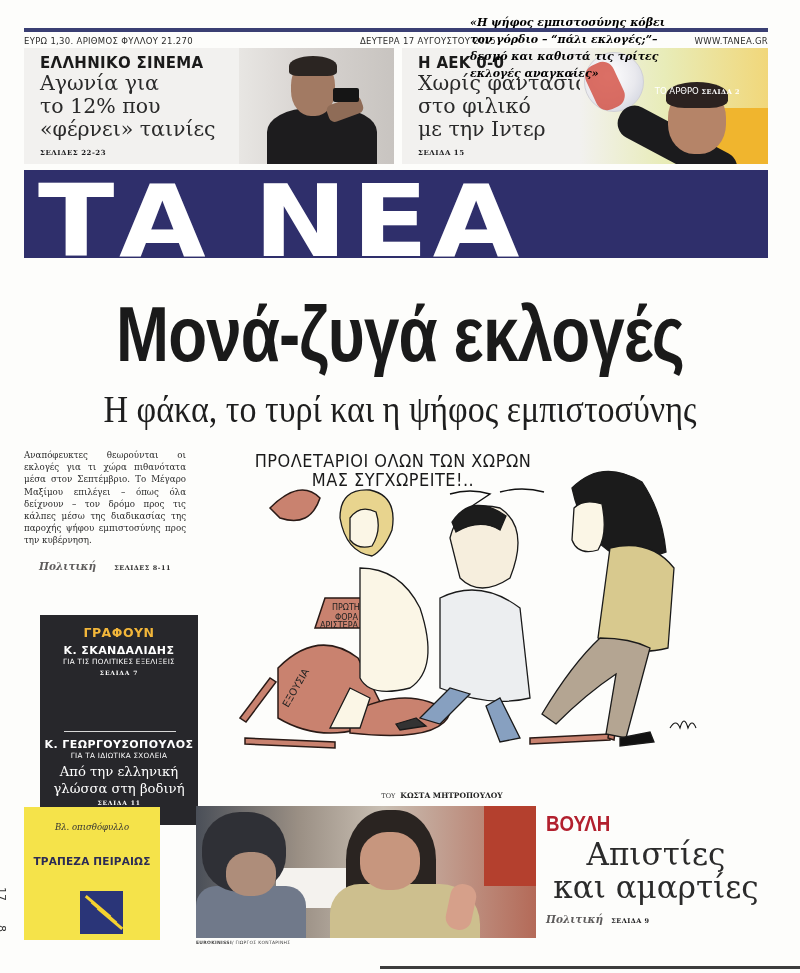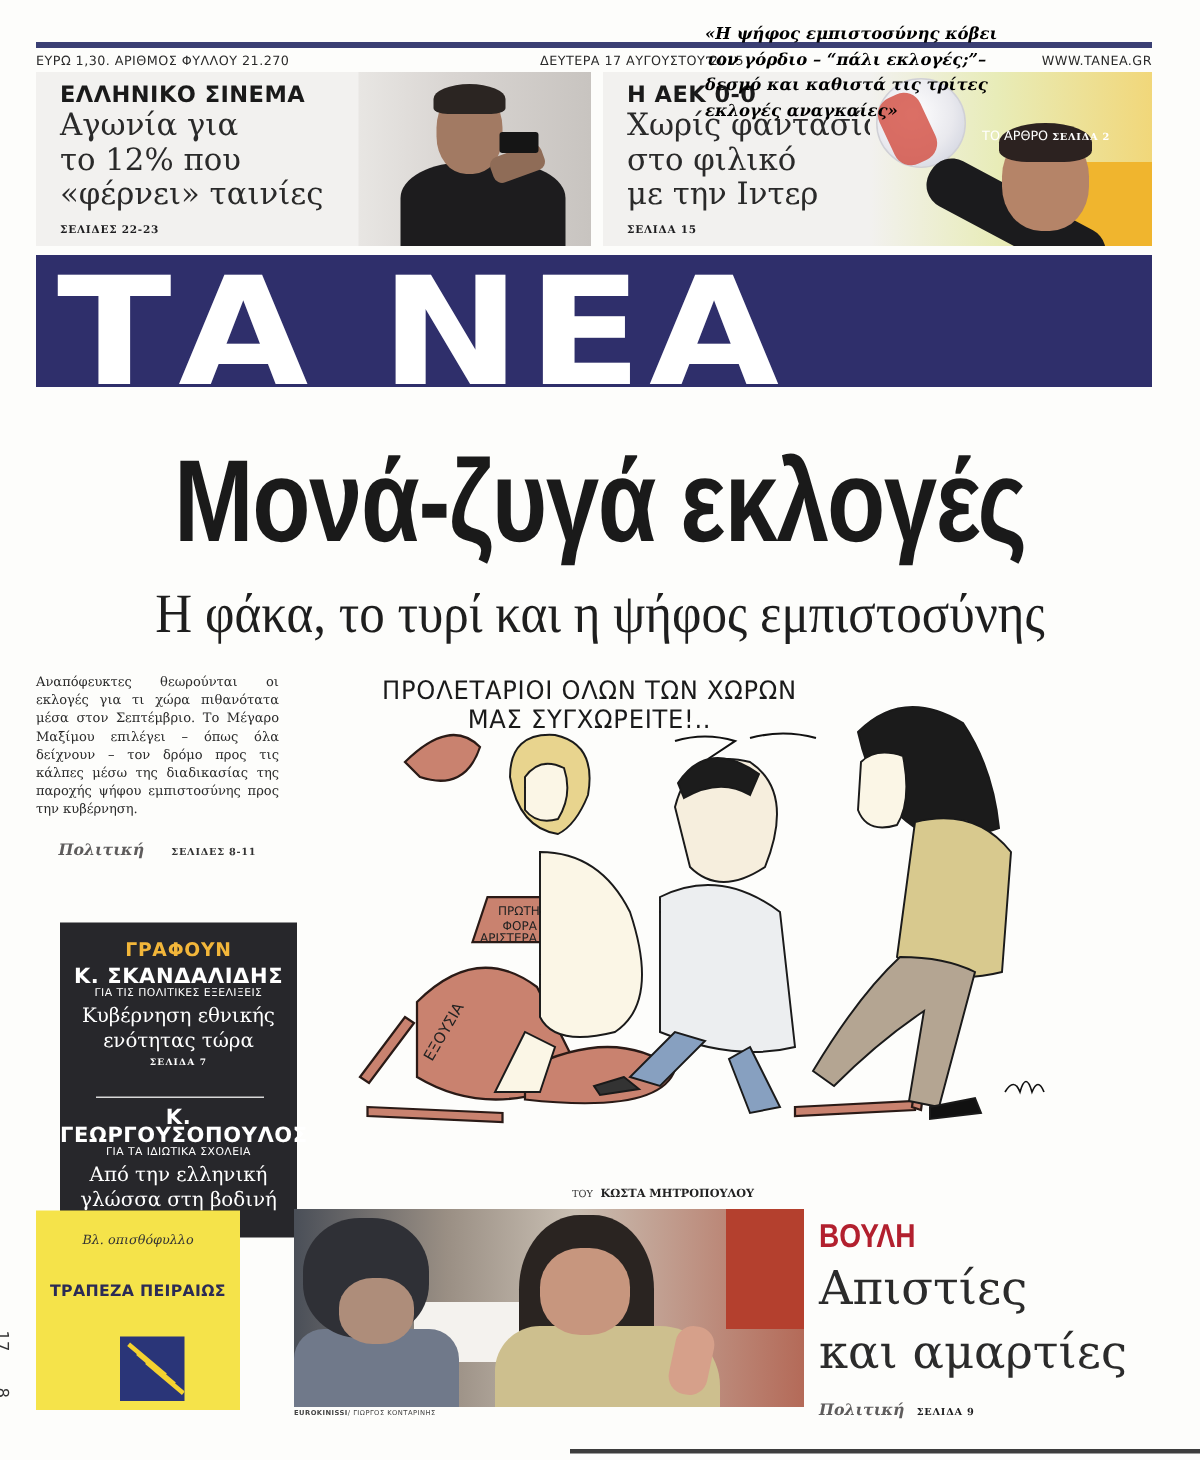--- a/index.html
+++ b/index.html
@@ -46,21 +46,21 @@
   .subhead { position: absolute; left: 0; top: 388px; width: 800px; text-align: center; font-family: "Liberation Serif", serif; font-size: 37px; line-height: 44px; color: #1e1e1e; transform: scaleX(0.92); transform-origin: center top; }
 
   .lede { position: absolute; left: 24px; top: 449px; width: 162px; font-family: "DejaVu Serif", serif; font-size: 8.7px; line-height: 12.2px; color: #2a2a2a; text-align: justify; }
   .lede-ref { position: absolute; left: 24px; top: 555px; width: 162px; text-align: center; }
   .lede-ref .section { font-family: "DejaVu Serif", serif; font-style: italic; font-weight: bold; font-size: 10.5px; color: #5e5c5c; }
   .lede-ref .pg { font-family: "DejaVu Serif", serif; font-weight: bold; font-size: 6.5px; letter-spacing: 0.5px; margin-left: 13px; color: #333; }
 
   .writers { position: absolute; left: 40px; top: 583px; width: 158px; height: 210px; background: #27272b; color: #ffffff; text-align: center; margin-top: 32px; }
   .writers .w-title { position: absolute; left: 0; top: 10px; width: 100%; font-weight: bold; font-size: 12.5px; color: #f2b63a; letter-spacing: 0.5px; }
   .writers .item { position: absolute; left: 0; width: 100%; }
-  .writers .author { font-weight: bold; font-size: 14px; letter-spacing: 0.4px; line-height: 12px; }
+  .writers .author { font-weight: bold; font-size: 11px; letter-spacing: 0.4px; line-height: 12px; }
   .writers .topic { font-size: 7.2px; letter-spacing: 0.3px; line-height: 10px; }
   .writers .title { font-family: "DejaVu Serif", serif; font-size: 13.2px; line-height: 16.5px; margin-top: 3px; white-space: pre-line; }
   .writers .pg { font-family: "DejaVu Serif", serif; font-weight: bold; font-size: 6px; letter-spacing: 0.8px; margin-top: 2px; }
   .writers .divider { position: absolute; left: 24px; top: 116px; width: 112px; height: 1px; background: #d8d8d8; }
 
   .ad { position: absolute; left: 24px; top: 807px; width: 136px; height: 133px; background: #f5e34a; text-align: center; }
   .ad .ad-note { position: absolute; left: 0; top: 15px; width: 100%; font-family: "DejaVu Serif", serif; font-style: italic; font-size: 8.5px; color: #333; }
   .ad .ad-bank { position: absolute; left: 0; top: 48px; width: 100%; font-family: "DejaVu Sans", sans-serif; font-size: 10.5px; color: #2b2b55; letter-spacing: 0.2px; font-weight: bold; }
   .ad .ad-logo { position: absolute; left: 56px; top: 84px; width: 43px; height: 43px; background: #2a3578; overflow: hidden; }
   .ad .ad-logo span { position: absolute; width: 32px; height: 3px; background: #f5d22f; transform: rotate(40deg); }
@@ -82,21 +82,21 @@
   .bp-woman-hair { position: absolute; left: 150px; top: 4px; width: 90px; height: 110px; border-radius: 45% 45% 30% 30%; background: #2a2421; }
   .bp-woman-face { position: absolute; left: 164px; top: 26px; width: 60px; height: 58px; border-radius: 45%; background: #c7967e; }
   .bp-woman-body { position: absolute; left: 134px; top: 78px; width: 150px; height: 60px; background: #cdbf8e; border-radius: 30px 40px 0 0; }
   .bp-hands { position: absolute; left: 252px; top: 78px; width: 26px; height: 46px; background: #d6a08a; border-radius: 12px; transform: rotate(12deg); }
   .bp-red { position: absolute; left: 288px; top: 0; width: 52px; height: 80px; background: #b4402e; }
   .photo-credit { position: absolute; left: 196px; top: 940px; font-size: 4.5px; color: #444; letter-spacing: 0.3px; }
   .photo-credit b { font-weight: bold; }
 
   .vouli { position: absolute; left: 546px; top: 812px; width: 220px; }
   .vouli .v-kicker { font-family: "Liberation Sans", sans-serif; font-weight: bold; font-size: 22px; color: #b2202e; line-height: 24px; transform: scaleX(0.85); transform-origin: left; }
-  .vouli .v-title { font-family: "DejaVu Serif", serif; font-size: 31px; line-height: 43px; color: #2b2b2b; white-space: pre-line; margin-top: 2px; }
+  .vouli .v-title { font-family: "DejaVu Serif", serif; font-size: 31px; line-height: 33px; color: #2b2b2b; white-space: pre-line; margin-top: 2px; text-align: center; }
   .vouli .v-ref { margin-top: 4px; }
   .vouli .v-ref .section { font-family: "DejaVu Serif", serif; font-style: italic; font-weight: bold; font-size: 10.5px; color: #5e5c5c; }
   .vouli .v-ref .pg { font-family: "DejaVu Serif", serif; font-weight: bold; font-size: 6.5px; letter-spacing: 0.5px; margin-left: 3px; }
 
   .bottom-rule { position: absolute; left: 380px; top: 966px; width: 420px; height: 3px; background: #3d3d3d; }
 </style>
 </head>
 <body>
 
 <div class="topline"></div>
@@ -158,22 +158,20 @@
 <div class="lede-ref">
   <span class="section">Πολιτική</span>
   <span class="pg">ΣΕΛΙΔΕΣ 8-11</span>
 </div>
 
 <div class="writers">
   <div class="w-title">ΓΡΑΦΟΥΝ</div>
   <div class="item" style="top:30px;">
     <div class="author">Κ. ΣΚΑΝΔΑΛΙΔΗΣ</div>
     <div class="topic">ΓΙΑ ΤΙΣ ΠΟΛΙΤΙΚΕΣ ΕΞΕΛΙΞΕΙΣ</div>
-    <div class="title">Κυβέρνηση εθνικής
-ενότητας τώρα</div>
     <div class="pg">ΣΕΛΙΔΑ 7</div>
   </div>
   <div class="divider"></div>
   <div class="item" style="top:124px;">
     <div class="author">Κ. ΓΕΩΡΓΟΥΣΟΠΟΥΛΟΣ</div>
     <div class="topic">ΓΙΑ ΤΑ ΙΔΙΩΤΙΚΑ ΣΧΟΛΕΙΑ</div>
     <div class="title">Από την ελληνική
 γλώσσα στη βοδινή</div>
     <div class="pg">ΣΕΛΙΔΑ 11</div>
   </div>

